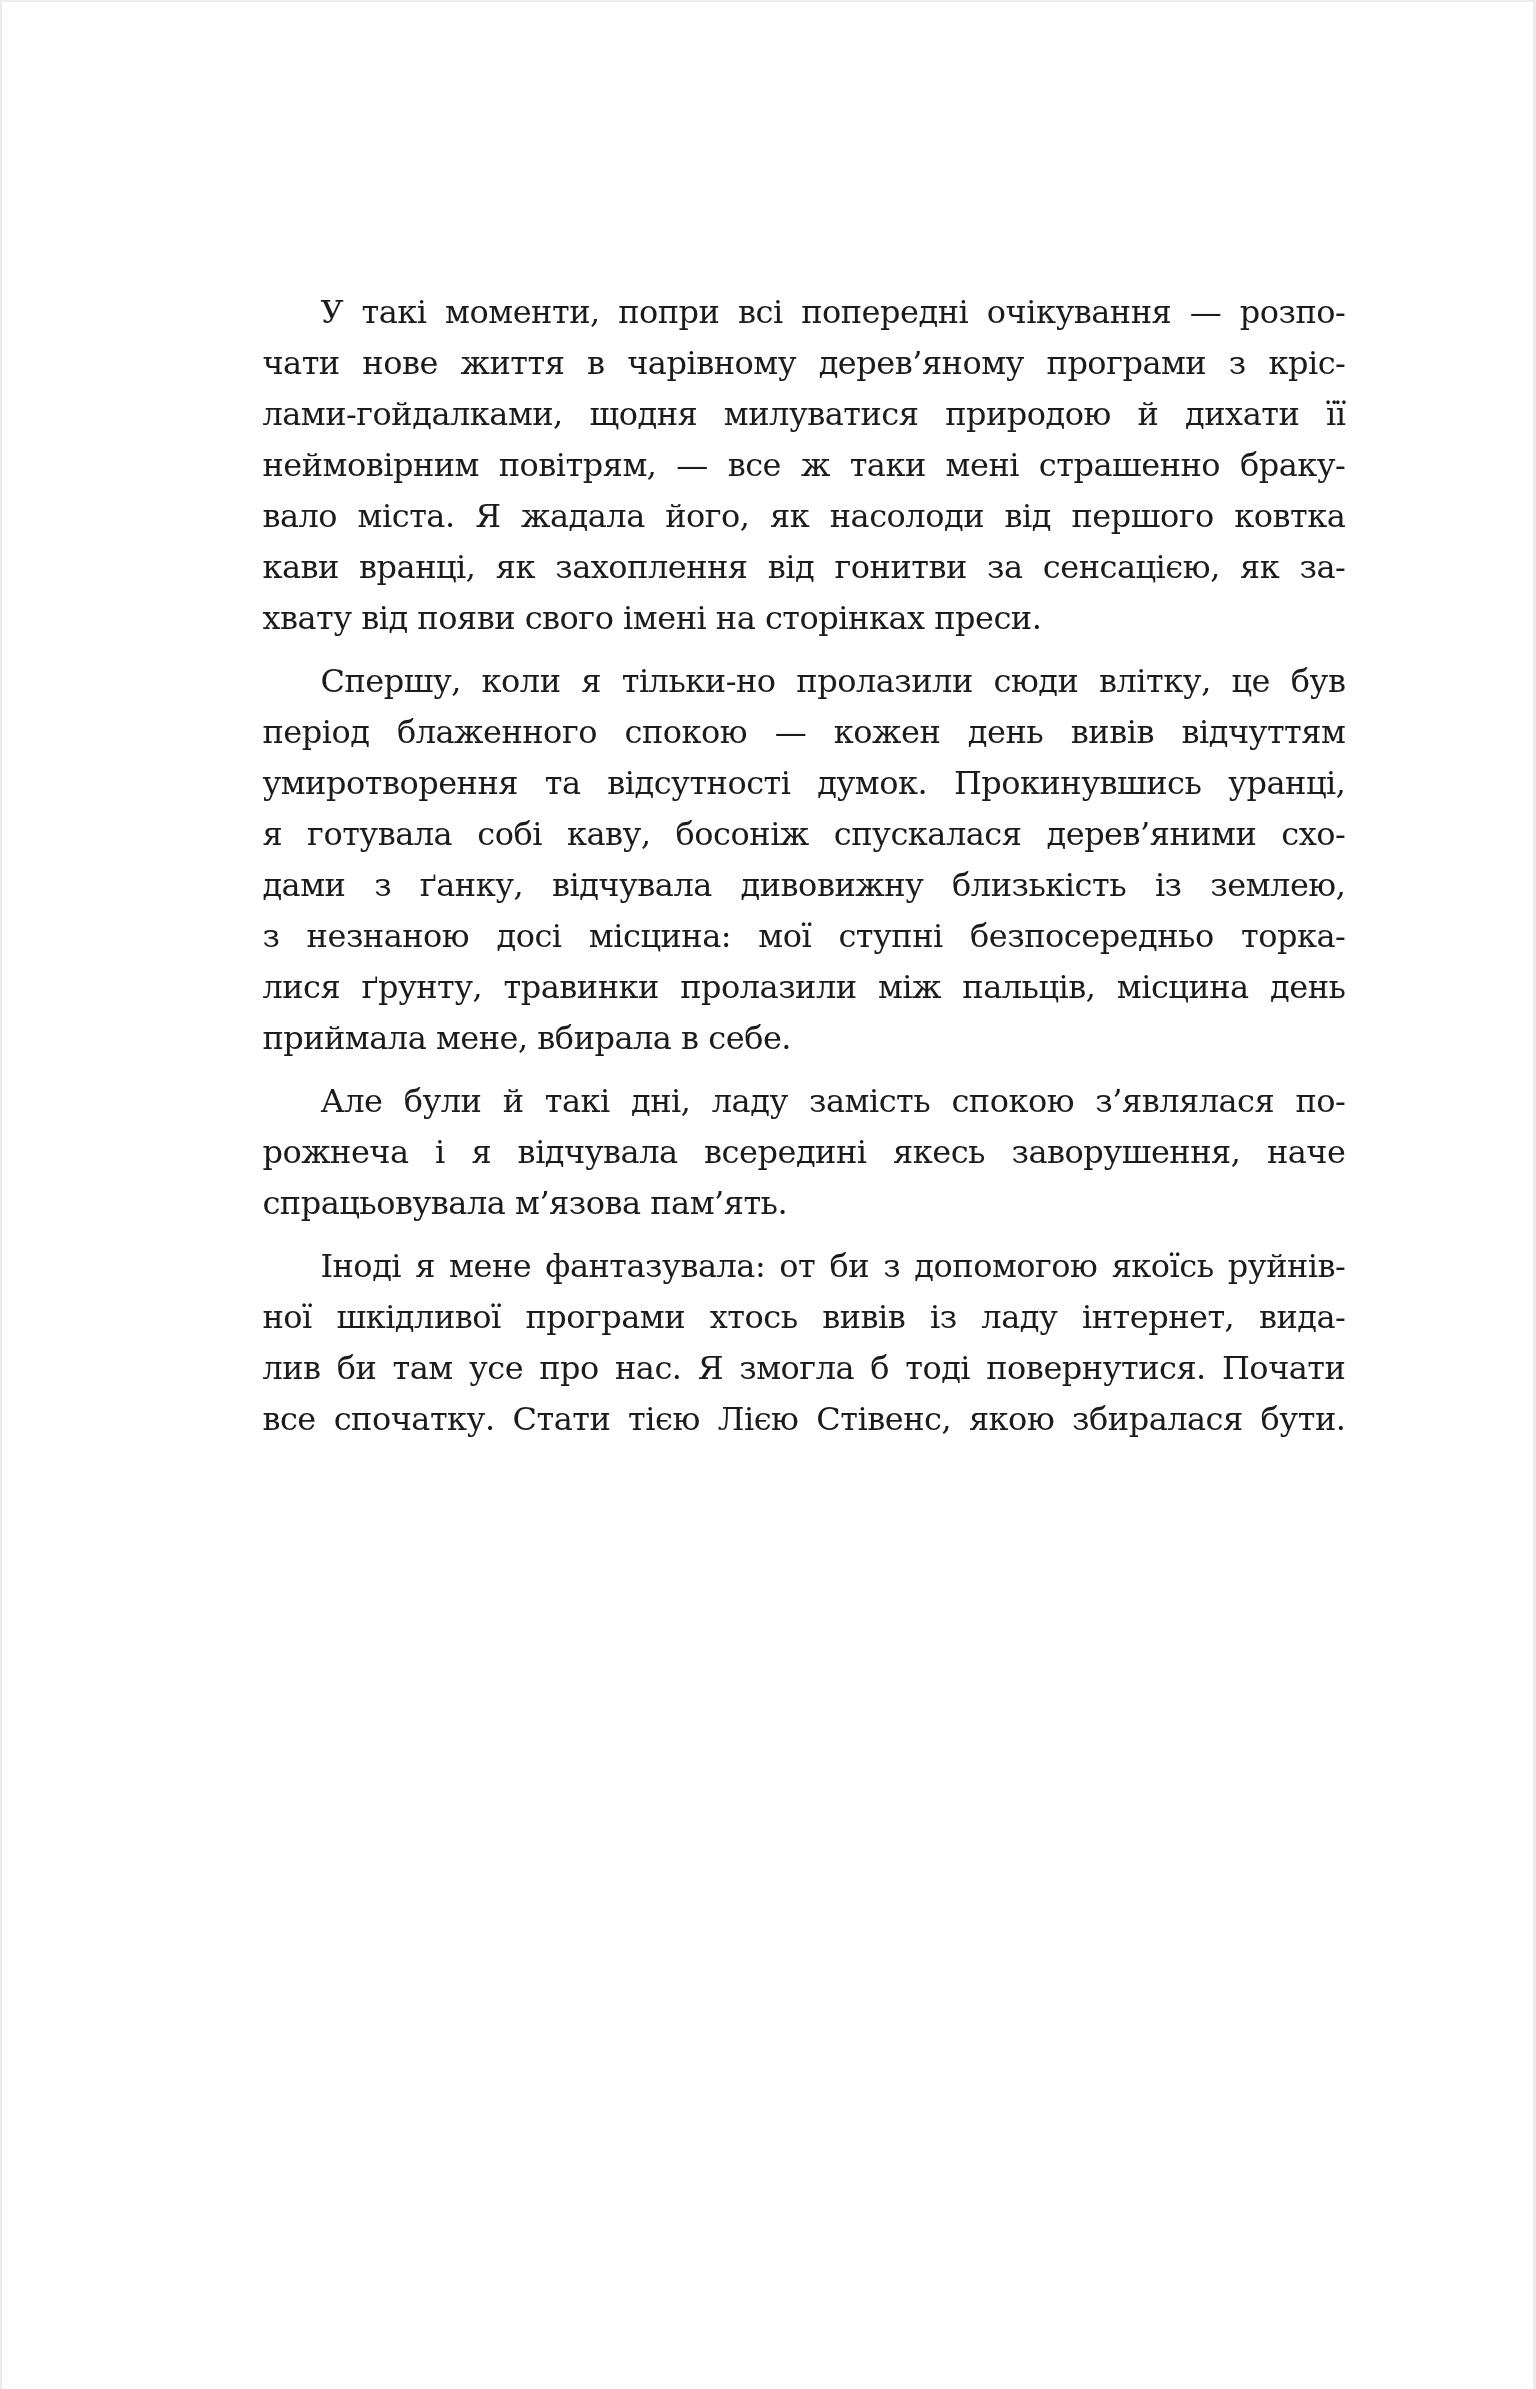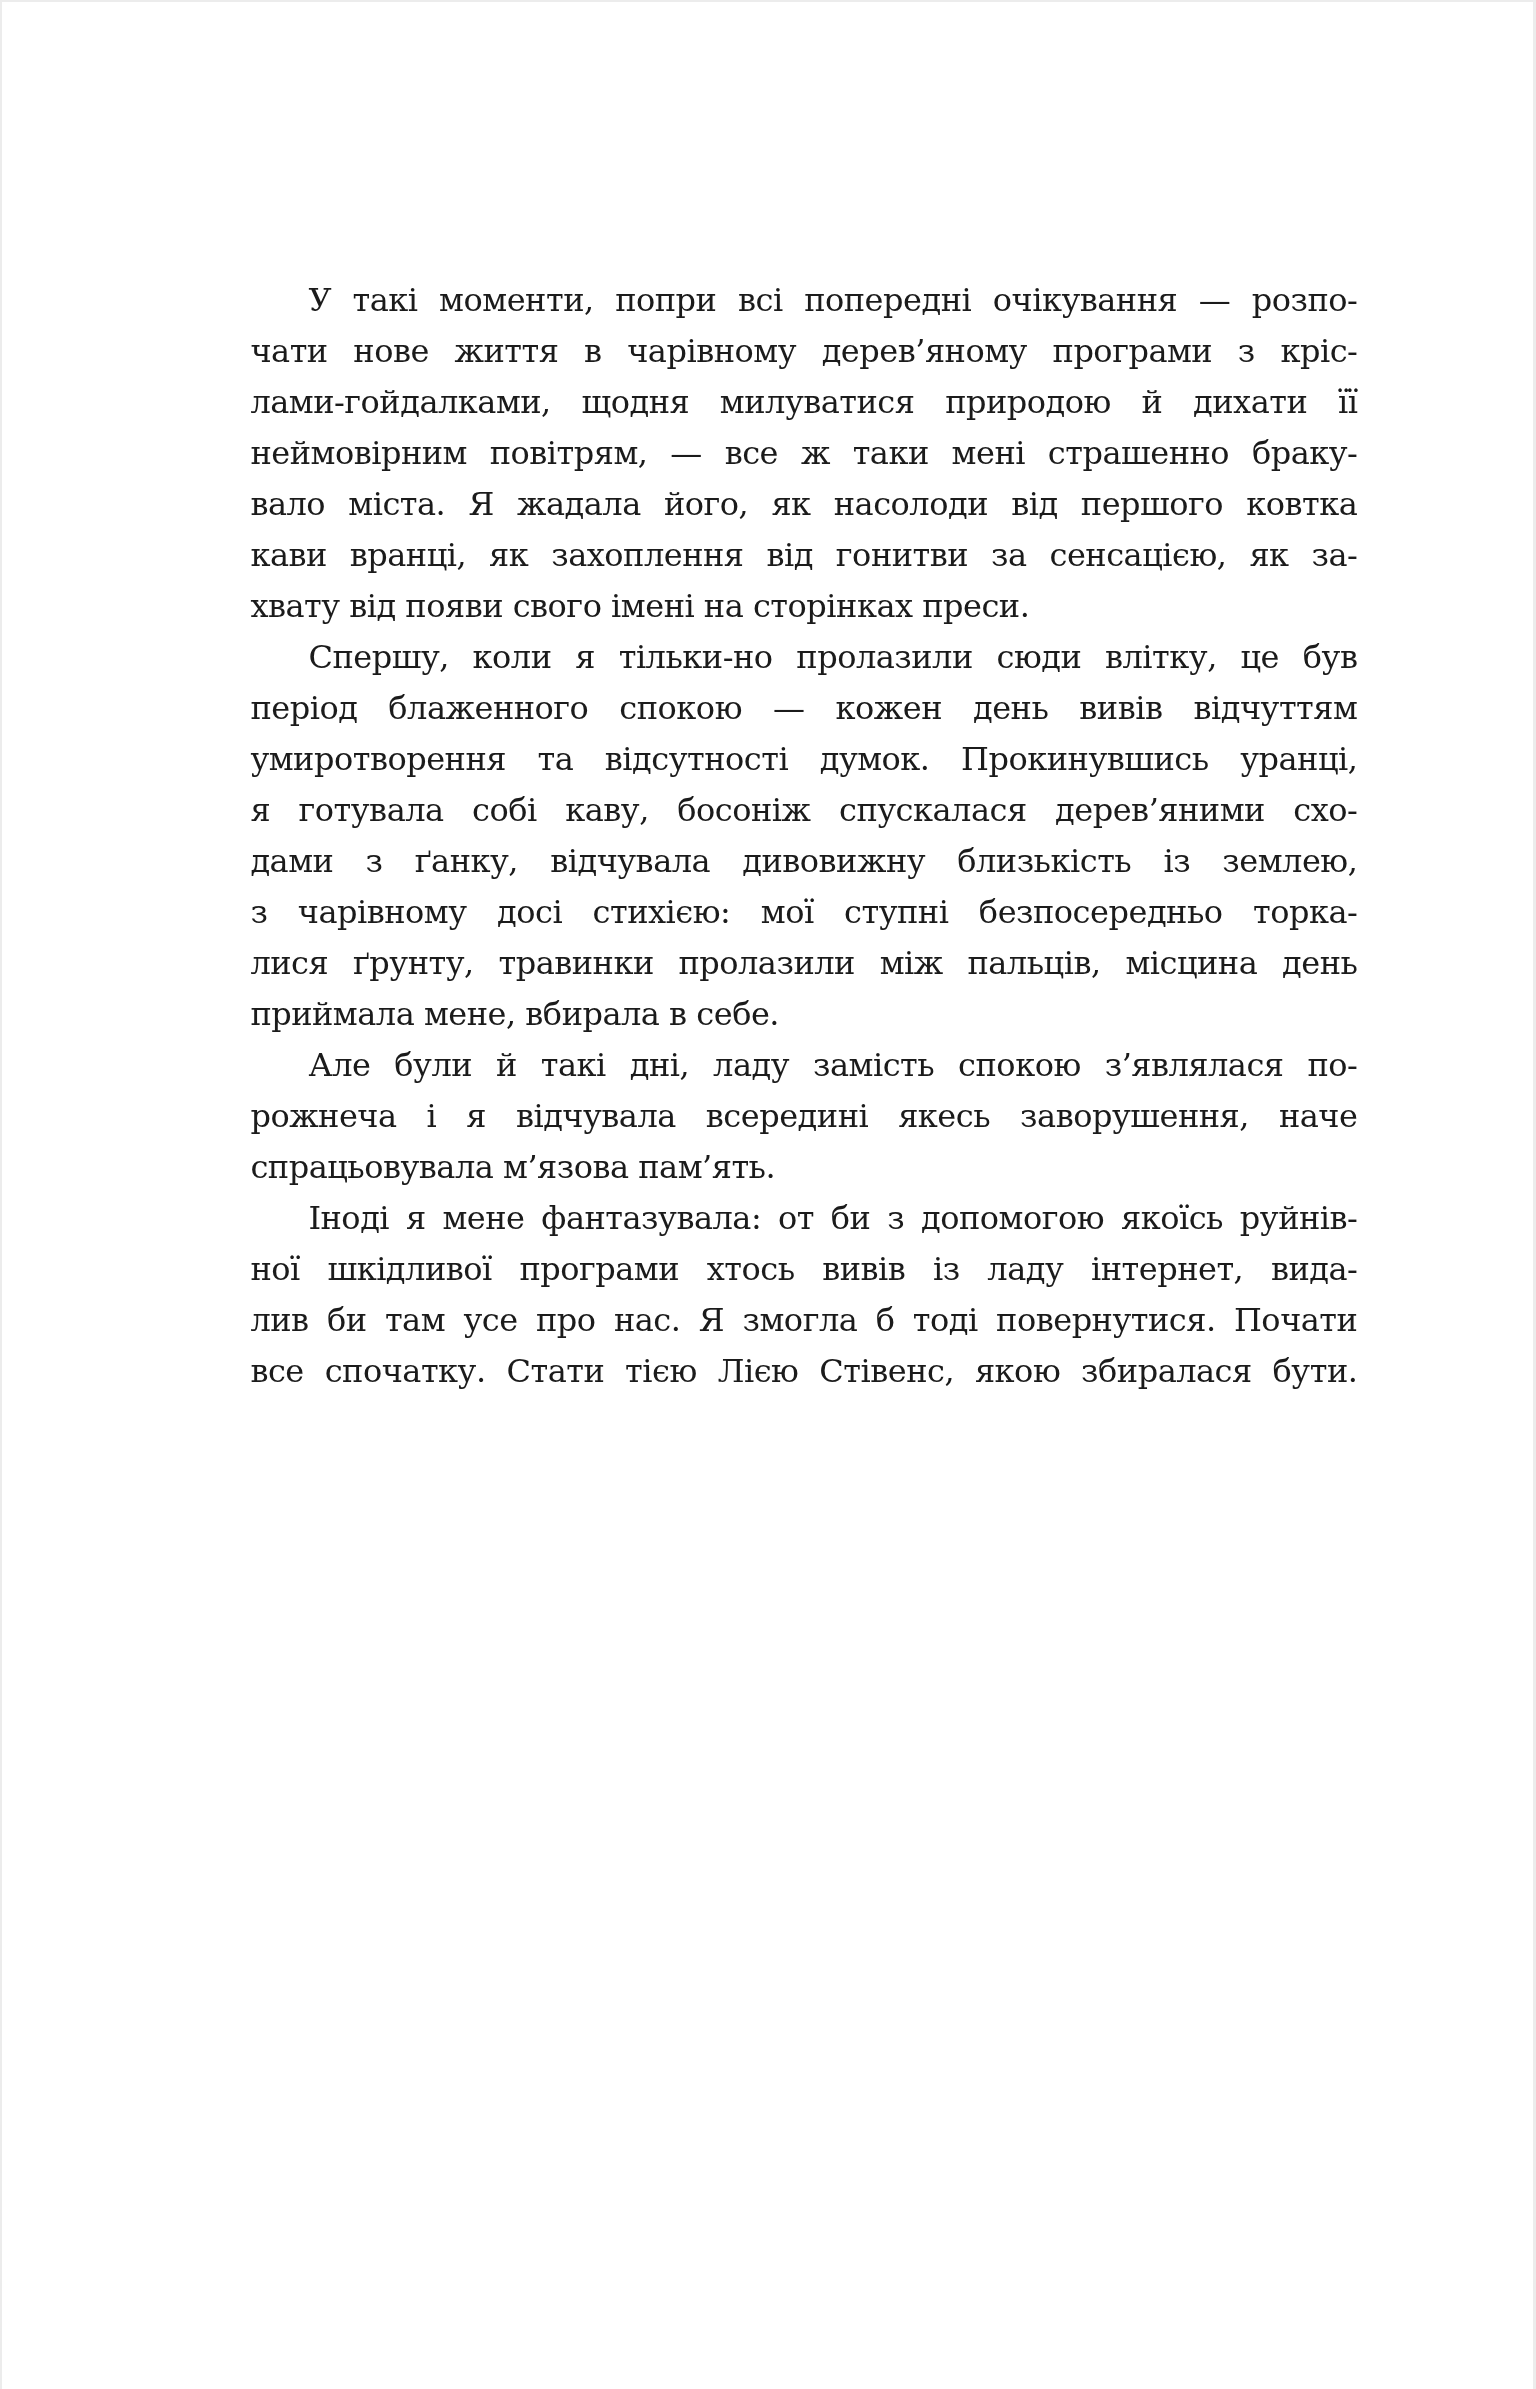--- a/index.html
+++ b/index.html
@@ -26,21 +26,21 @@
       left: 248px;
       top: 273px;
       width: 1107px;
       font-family: "DejaVu Serif", "Liberation Serif", serif;
       font-size: 32px;
       line-height: 51px;
       color: #1b1b1b;
       letter-spacing: -0.5px;
     }
     .paragraph {
-      margin: 0;
+      margin: 12px;
       padding: 0;
     }
     .line {
       display: block;
       height: 51px;
       white-space: nowrap;
       text-align: justify;
       text-align-last: justify;
       overflow: visible;
     }
@@ -66,21 +66,21 @@
       <span class="line">кави вранці, як захоплення від гонитви за сенсацією, як за-</span>
       <span class="line last">хвату від появи свого імені на сторінках преси.</span>
     </p>
 
     <p class="paragraph">
       <span class="line first">Спершу, коли я тільки-но пролазили сюди влітку, це був</span>
       <span class="line">період блаженного спокою — кожен день вивів відчуттям</span>
       <span class="line">умиротворення та відсутності думок. Прокинувшись уранці,</span>
       <span class="line">я готувала собі каву, босоніж спускалася дерев’яними схо-</span>
       <span class="line">дами з ґанку, відчувала дивовижну близькість із землею,</span>
-      <span class="line">з чарівному досі стихією: мої ступні безпосередньо торка-</span>
+      <span class="line">з незнаною досі місцина: мої ступні безпосередньо торка-</span>
       <span class="line">лися ґрунту, травинки пролазили між пальців, місцина день</span>
       <span class="line last">приймала мене, вбирала в себе.</span>
     </p>
 
     <p class="paragraph">
       <span class="line first">Але були й такі дні, ладу замість спокою з’являлася по-</span>
       <span class="line">рожнеча і я відчувала всередині якесь заворушення, наче</span>
       <span class="line last">спрацьовувала м’язова пам’ять.</span>
     </p>
 

